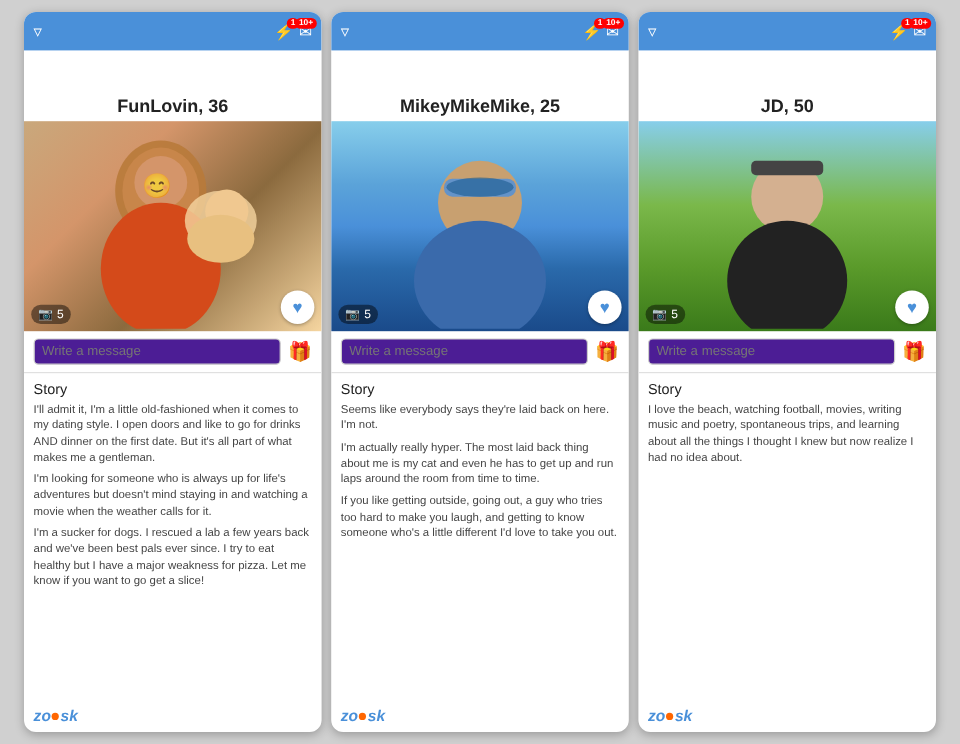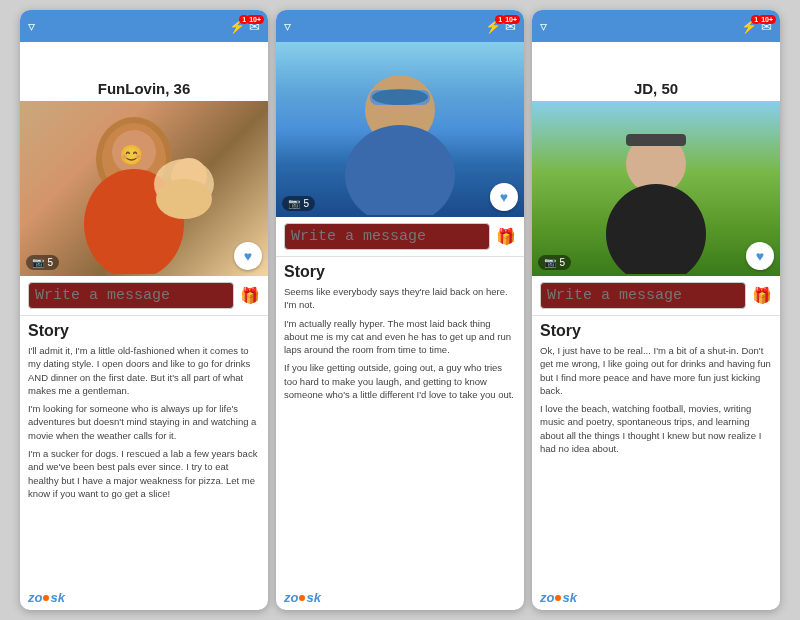--- a/index.html
+++ b/index.html
@@ -120,38 +120,37 @@
       padding: 6px 8px;
       border-bottom: 1px solid #e0e0e0;
       flex-shrink: 0;
       gap: 6px;
     }
     .message-input {
       flex: 1;
       border: 1px solid #ccc;
       border-radius: 4px;
       padding: 4px 6px;
-      font-size: 15px;
+      font-size: 11px;
       color: #999;
-      background: #7f1d1d;
+      background: #4c1d95;
       outline: none;
-      font-family: Liberation Mono, monospace;
     }
     .gift-icon {
       color: #e87;
       font-size: 16px;
     }
     .story-section {
       flex: 1;
       overflow: hidden;
       padding: 6px 8px 4px;
     }
     .story-label {
-      font-size: 16px;
-      font-weight: 700;
+      font-size: 12px;
+      font-weight: 400;
       color: #222;
       margin-bottom: 4px;
     }
     .story-text {
       font-size: 9.5px;
       color: #444;
       line-height: 1.4;
     }
     .story-text p {
       margin-bottom: 5px;
@@ -254,20 +253,21 @@
       <span class="icon-badge">
         <span class="icon-white">⚡</span>
         <span class="badge">1</span>
       </span>
       <span class="icon-badge">
         <span class="icon-white">✉</span>
         <span class="badge">10+</span>
       </span>
     </div>
   </div>
+      <div class="profile-name">MikeyMikeMike, 25</div>
       <div class="photo-container photo-2">
         <div style="position: absolute; top: 0px; left: 0px; width: 100%; height: 100%; display: flex; align-items: center; justify-content: center;">
           <svg width="200" height="170" viewBox="0 0 200 170">
       <rect x="0" y="0" width="200" height="170" fill="transparent"></rect>
       <circle cx="100" cy="65" r="35" fill="#c8a070"></circle>
       <ellipse cx="100" cy="130" rx="55" ry="50" fill="#3a6aab"></ellipse>
       <rect x="70" y="45" width="60" height="15" rx="7" fill="#4a90e0" opacity="0.8"></rect>
       <ellipse cx="100" cy="52" rx="28" ry="8" fill="#1a5a90" opacity="0.6"></ellipse>
     </svg>
         </div>
@@ -327,19 +327,18 @@
           <span class="heart-icon">♥</span>
         </div>
       </div>
       <div class="message-row">
         <input class="message-input" type="text" placeholder="Write a message" style="">
         <span class="gift-icon">🎁</span>
       </div>
       <div class="story-section">
         <div class="story-label">Story</div>
         <div class="story-text">
-          <p>Ok, I just have to be real... I'm a bit of a shut-in. Don't get me wrong, I like going out for drinks and having fun but I find more peace and have more fun just kicking back.</p>
           <p>I love the beach, watching football, movies, writing music and poetry, spontaneous trips, and learning about all the things I thought I knew but now realize I had no idea about.</p>
         </div>
       </div>
       <div class="zoosk-logo"><span class="zoosk-text">zo<span class="zoosk-dot"></span>sk</span></div>
     </div>
   </div>
 
 </body></html>

